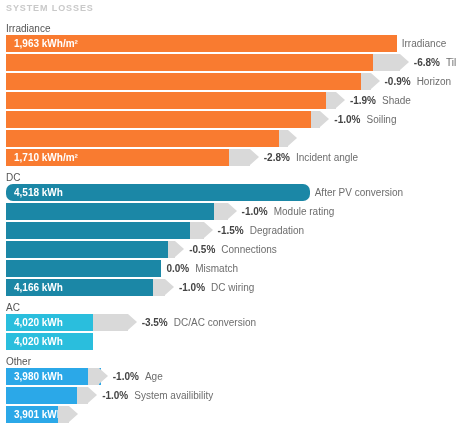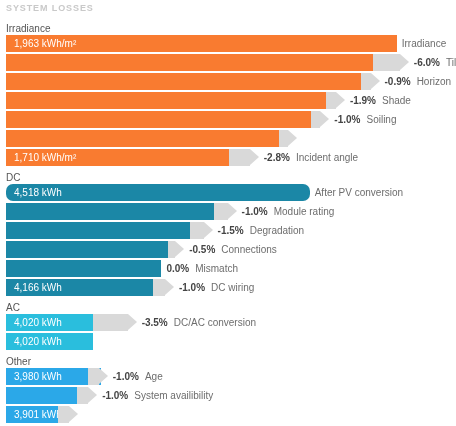--- a/index.html
+++ b/index.html
@@ -83,20 +83,21 @@
   }
   .bar-label-inside {
     position: absolute;
     left: 8px;
     top: 0;
     height: 17px;
     line-height: 17px;
     font-size: 10px;
     color: #ffffff;
     white-space: nowrap;
+    font-weight: bold;
   }
   .row-text {
     position: absolute;
     top: 0;
     height: 17px;
     line-height: 17px;
     font-size: 10px;
     white-space: nowrap;
   }
   .pct {
@@ -126,21 +127,21 @@
             <div class="bar-value" style="width: 390.72px; background: rgb(249, 123, 48);">
               <span class="bar-label-inside">1,963 kWh/m²</span>
             </div>
             <div class="row-text" style="left: 395.72px;"><span class="cat-only">Irradiance</span></div>
           </div>
         </div>
         <div class="row">
           <div class="bar-track">
             <div class="bar-value" style="width: 367.188px; background: rgb(249, 123, 48);"></div>
             <div class="bar-loss" style="left: 367.188px; width: 26.64px;"></div>
-            <div class="row-text" style="left: 407.828px;"><span class="pct">-6.0%</span><span class="cat">Tilt</span></div>
+            <div class="row-text" style="left: 407.828px;"><span class="pct">-6.8%</span><span class="cat">Tilt</span></div>
           </div>
         </div>
         <div class="row">
           <div class="bar-track">
             <div class="bar-value" style="width: 354.756px; background: rgb(249, 123, 48);"></div>
             <div class="bar-loss" style="left: 354.756px; width: 9.768px;"></div>
             <div class="row-text" style="left: 378.524px;"><span class="pct">-0.9%</span><span class="cat">Horizon</span></div>
           </div>
         </div>
         <div class="row">

